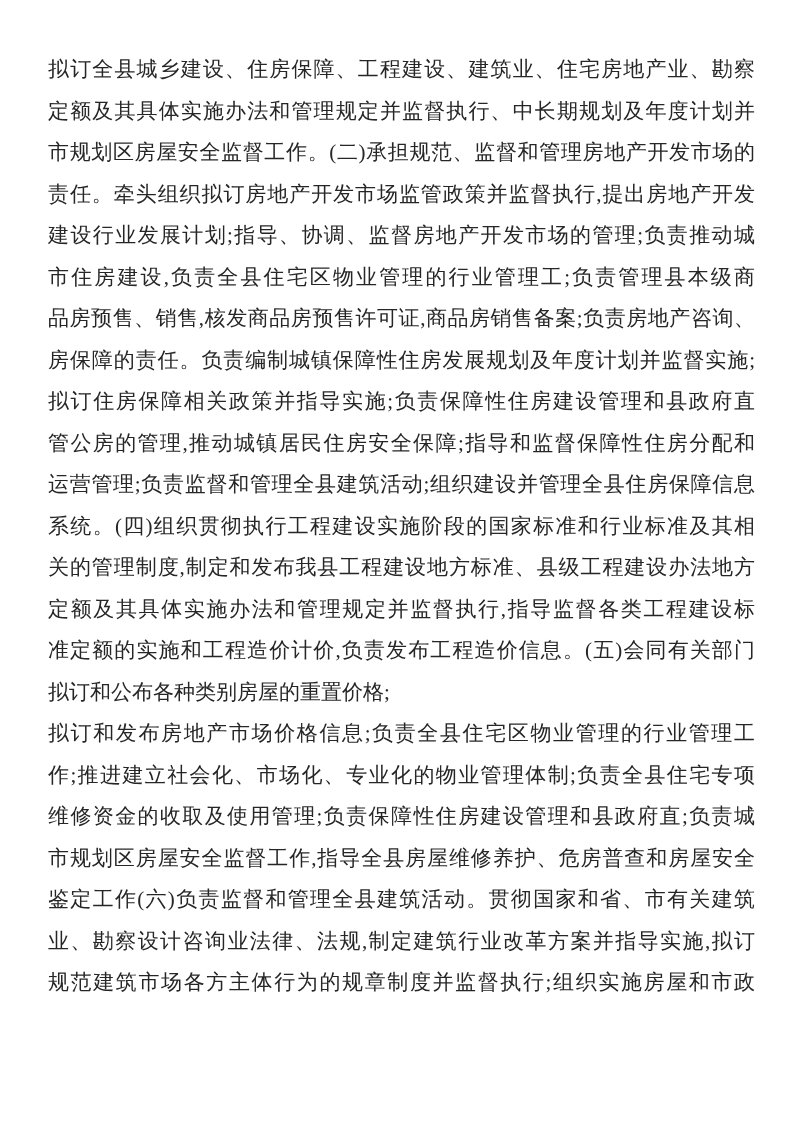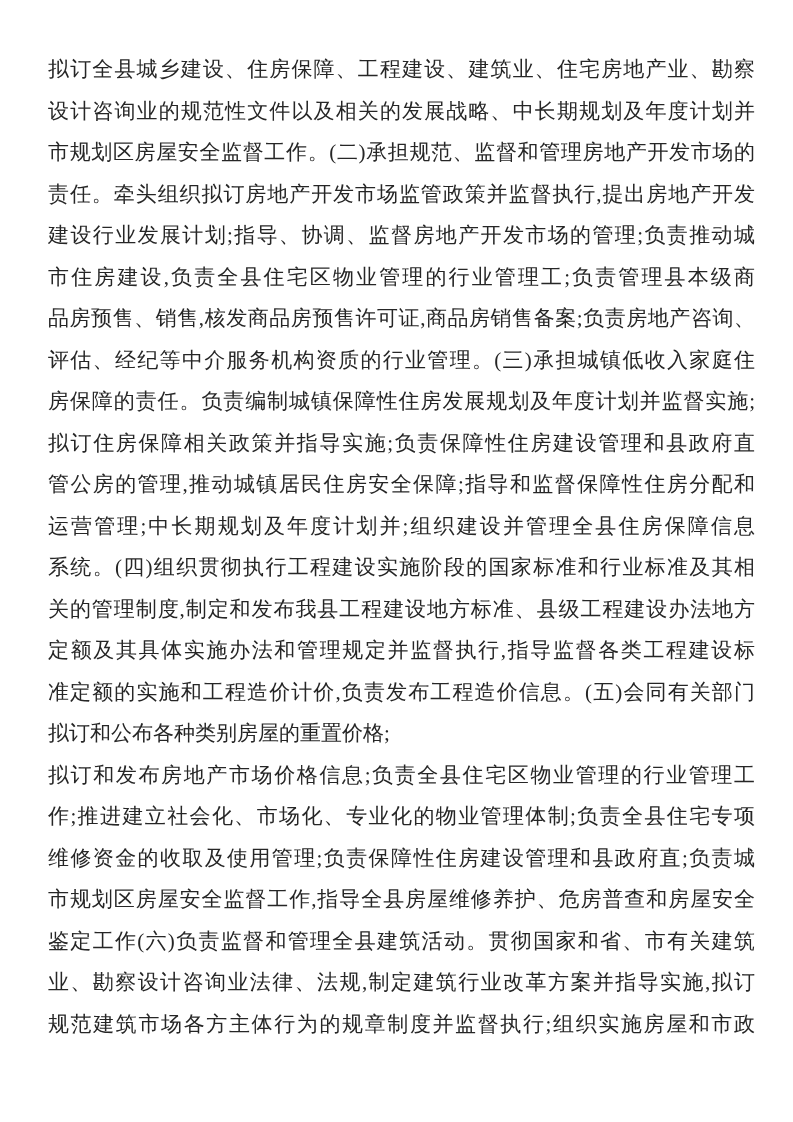--- a/index.html
+++ b/index.html
@@ -43,31 +43,30 @@
     text-align-last: left;
   }
 </style>
 </head>
 <body>
 
 <div class="page">
   <div class="doc-text">
 
     <div class="line">拟订全县城乡建设、住房保障、工程建设、建筑业、住宅房地产业、勘察</div>
-    <div class="line">设计咨询业的规范性文件以及相关的发展战略、中长期规划及年度计划并</div>
+    <div class="line">定额及其具体实施办法和管理规定并监督执行、中长期规划及年度计划并</div>
     <div class="line">市规划区房屋安全监督工作。(二)承担规范、监督和管理房地产开发市场的</div>
     <div class="line">责任。牵头组织拟订房地产开发市场监管政策并监督执行,提出房地产开发</div>
     <div class="line">建设行业发展计划;指导、协调、监督房地产开发市场的管理;负责推动城</div>
     <div class="line">市住房建设,负责全县住宅区物业管理的行业管理工;负责管理县本级商</div>
     <div class="line">品房预售、销售,核发商品房预售许可证,商品房销售备案;负责房地产咨询、</div>
-    <div class="line">评估、经纪等中介服务机构资质的行业管理。(三)承担城镇低收入家庭住</div>
     <div class="line">房保障的责任。负责编制城镇保障性住房发展规划及年度计划并监督实施;</div>
     <div class="line">拟订住房保障相关政策并指导实施;负责保障性住房建设管理和县政府直</div>
     <div class="line">管公房的管理,推动城镇居民住房安全保障;指导和监督保障性住房分配和</div>
-    <div class="line">运营管理;中长期规划及年度计划并;组织建设并管理全县住房保障信息</div>
+    <div class="line">运营管理;负责监督和管理全县建筑活动;组织建设并管理全县住房保障信息</div>
     <div class="line">系统。(四)组织贯彻执行工程建设实施阶段的国家标准和行业标准及其相</div>
     <div class="line">关的管理制度,制定和发布我县工程建设地方标准、县级工程建设办法地方</div>
     <div class="line">定额及其具体实施办法和管理规定并监督执行,指导监督各类工程建设标</div>
     <div class="line">准定额的实施和工程造价计价,负责发布工程造价信息。(五)会同有关部门</div>
     <div class="line para-end">拟订和公布各种类别房屋的重置价格;</div>
 
     <div class="line">拟订和发布房地产市场价格信息;负责全县住宅区物业管理的行业管理工</div>
     <div class="line">作;推进建立社会化、市场化、专业化的物业管理体制;负责全县住宅专项</div>
     <div class="line">维修资金的收取及使用管理;负责保障性住房建设管理和县政府直;负责城</div>
     <div class="line">市规划区房屋安全监督工作,指导全县房屋维修养护、危房普查和房屋安全</div>

